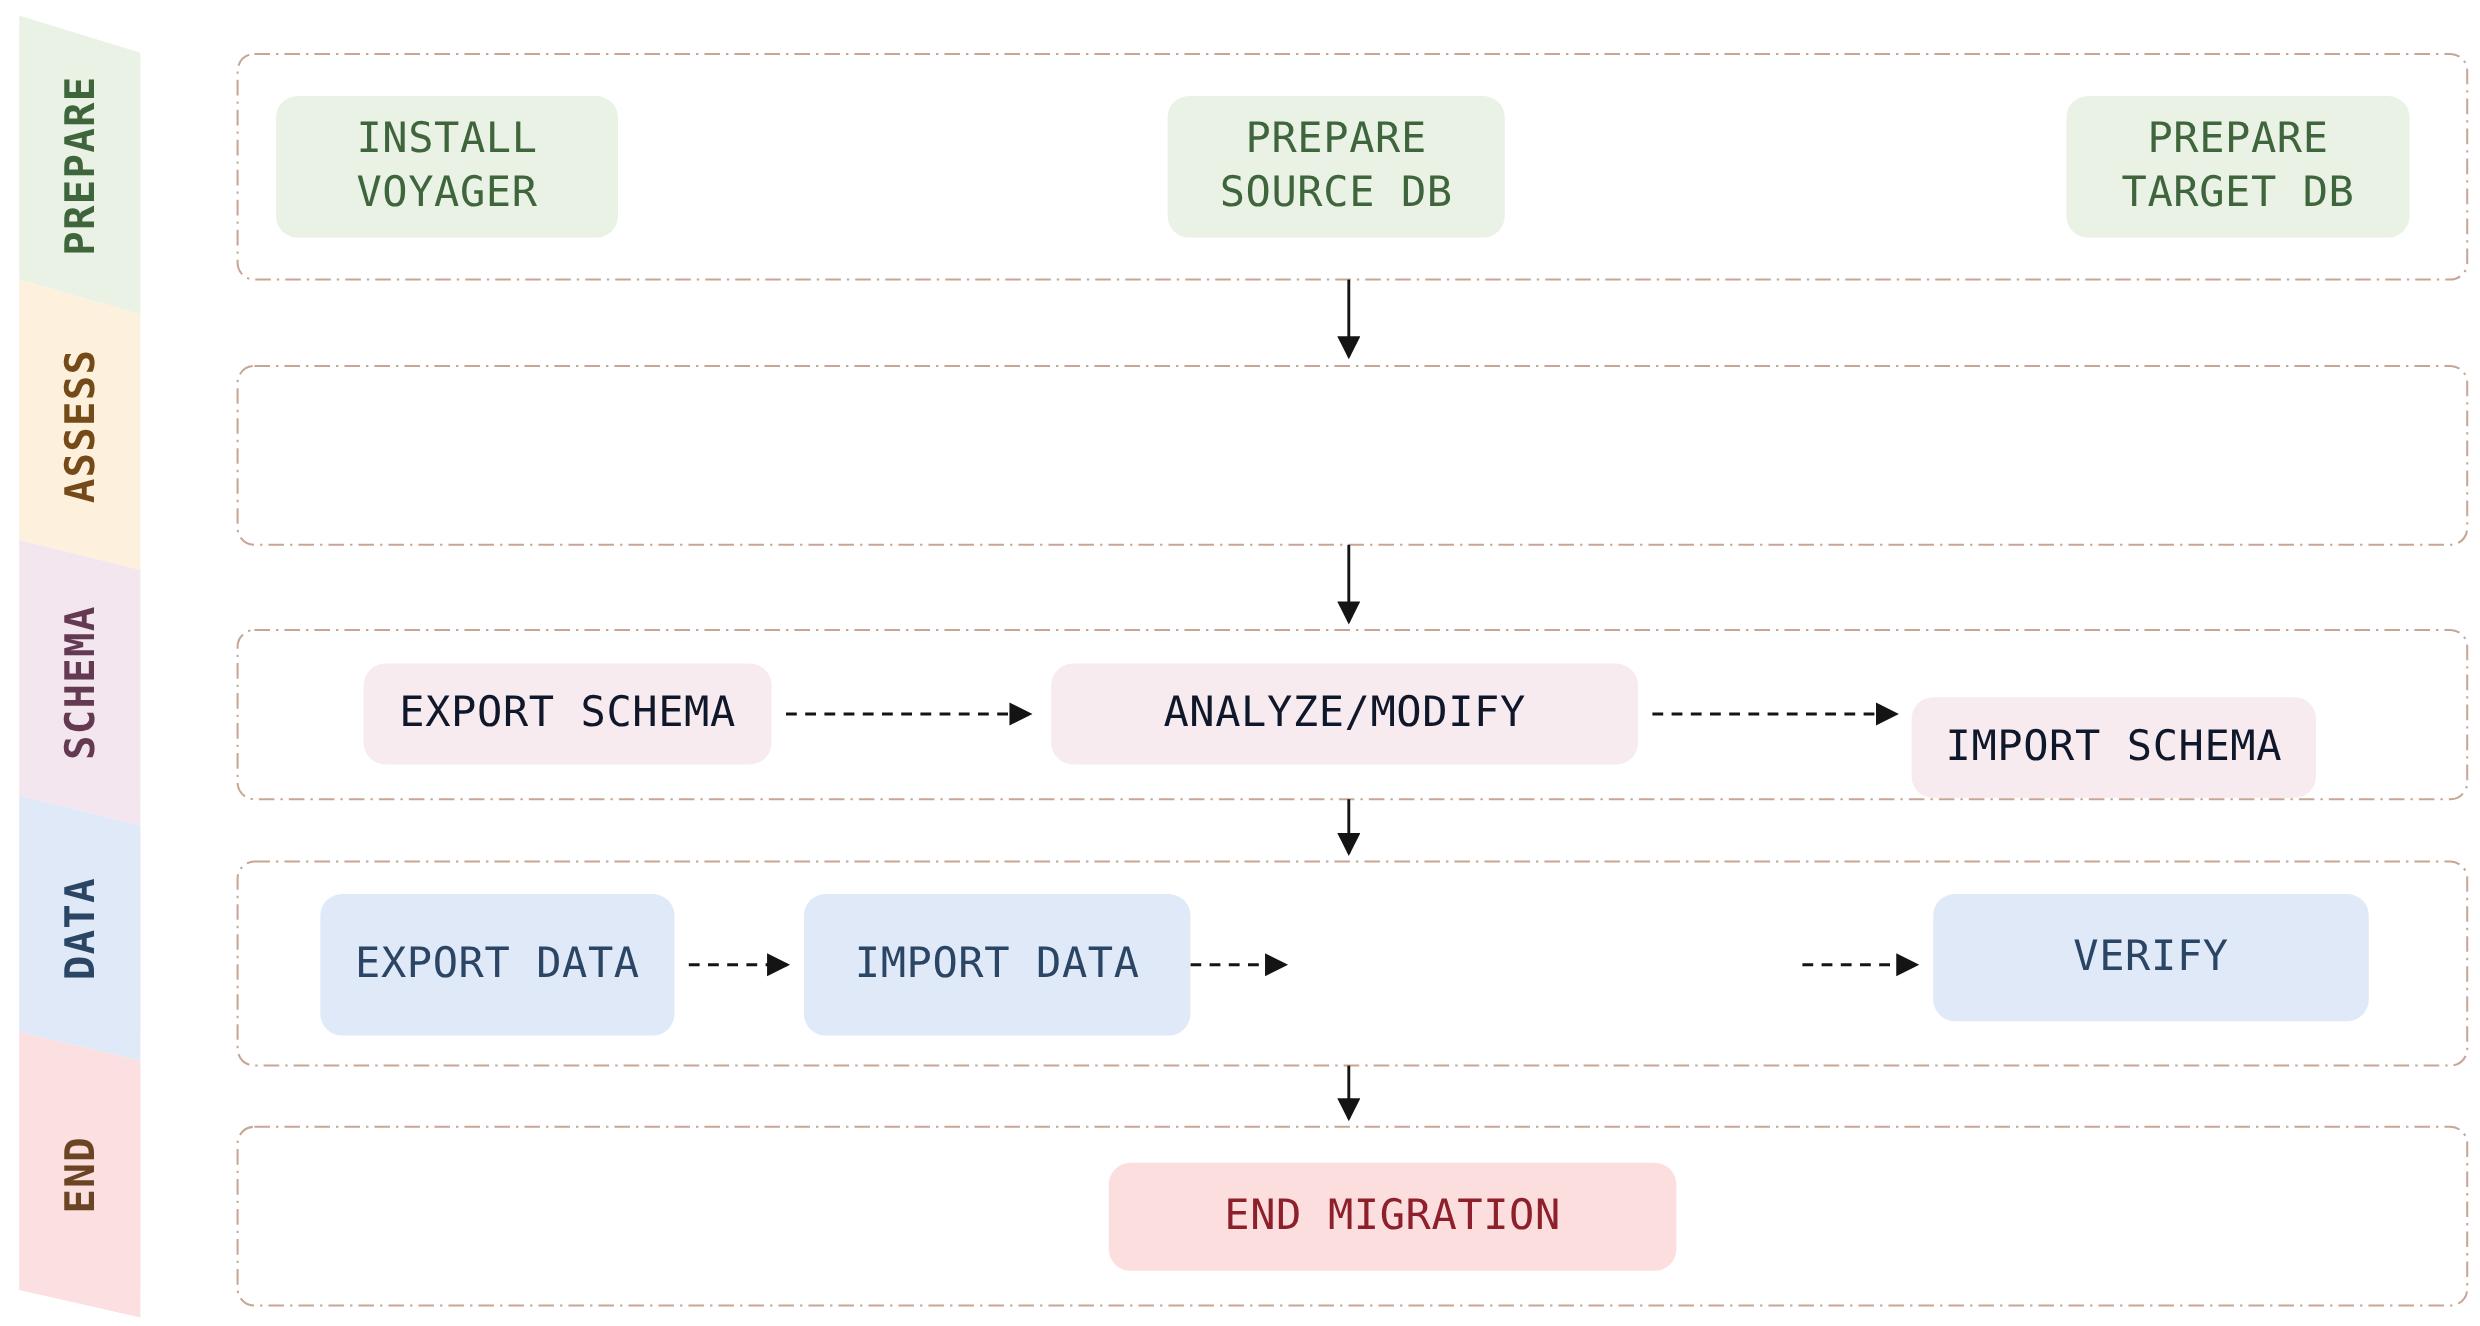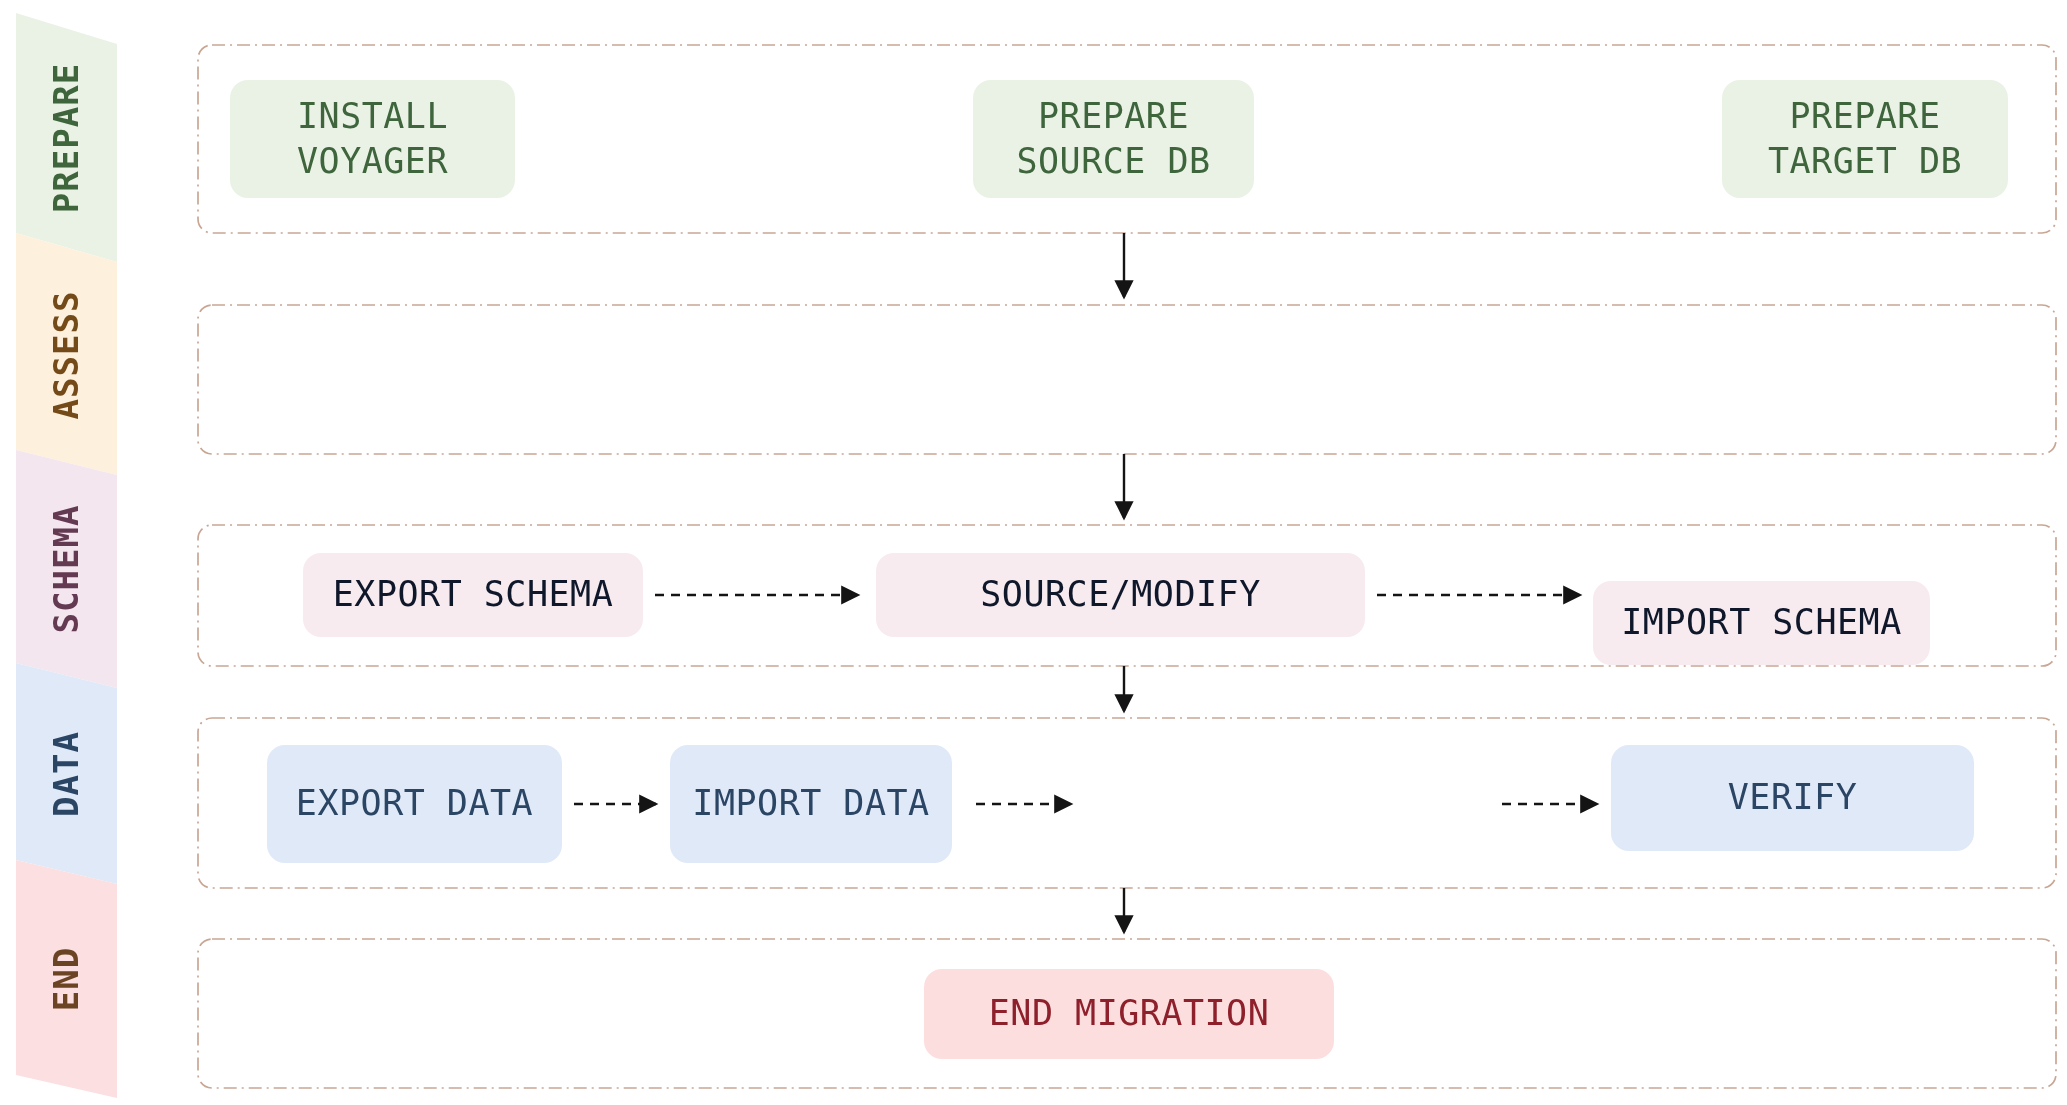--- a/index.html
+++ b/index.html
@@ -36,25 +36,25 @@
   #node-prepare-source-db{left:973px;top:80px;width:281px;height:118px;}
   #node-prepare-target-db{left:1722px;top:80px;width:286px;height:118px;}
   
   #node-assess-migration{left:872px;top:334px;width:513px;height:90px;}
   
   #node-export-schema{left:303px;top:553px;width:340px;height:84px;}
   #node-analyze-modify{left:876px;top:553px;width:489px;height:84px;}
   #node-import-schema{left:1593px;top:553px;width:337px;height:84px;margin-top:28px;}
   
   #node-export-data{left:267px;top:745px;width:295px;height:118px;}
-  #node-import-data{left:670px;top:745px;width:282px;height:118px;}
+  #node-import-data{left:670px;top:745px;width:322px;height:118px;}
   #node-refresh-materialized-views{left:1085px;top:745px;width:405px;height:118px;}
   #node-verify{left:1611px;top:745px;width:363px;height:106px;}
   
-  #node-end-migration{left:924px;top:969px;width:410px;height:90px;}
+  #node-end-migration{left:924px;top:969px;width:473px;height:90px;}
 </style>
 </head>
 <body>
 
 <div id="stage-canvas">
 
   <svg id="bg-overlay" viewBox="0 0 2067 1105" xmlns="http://www.w3.org/2000/svg">
     <defs>
       <marker id="arrow-head" markerWidth="9" markerHeight="9" refX="7" refY="4" orient="auto">
         <path d="M0,0 L8,4 L0,8 Z" fill="#141414"></path>
@@ -101,21 +101,21 @@
 
   <div class="node node-green" id="node-install-voyager">INSTALL
 VOYAGER</div>
   <div class="node node-green" id="node-prepare-source-db">PREPARE
 SOURCE DB</div>
   <div class="node node-green" id="node-prepare-target-db">PREPARE
 TARGET DB</div>
 
 
   <div class="node node-mauve" id="node-export-schema">EXPORT SCHEMA</div>
-  <div class="node node-mauve" id="node-analyze-modify">SOURCE/MODIFY</div>
+  <div class="node node-mauve" id="node-analyze-modify">ANALYZE/MODIFY</div>
   <div class="node node-mauve" id="node-import-schema">IMPORT SCHEMA</div>
 
   <div class="node node-blue" id="node-export-data">EXPORT DATA</div>
   <div class="node node-blue" id="node-import-data">IMPORT DATA</div>
   <div class="node node-blue" id="node-verify">VERIFY</div>
 
   <div class="node node-red" id="node-end-migration">END MIGRATION</div>
 
 </div>
 

